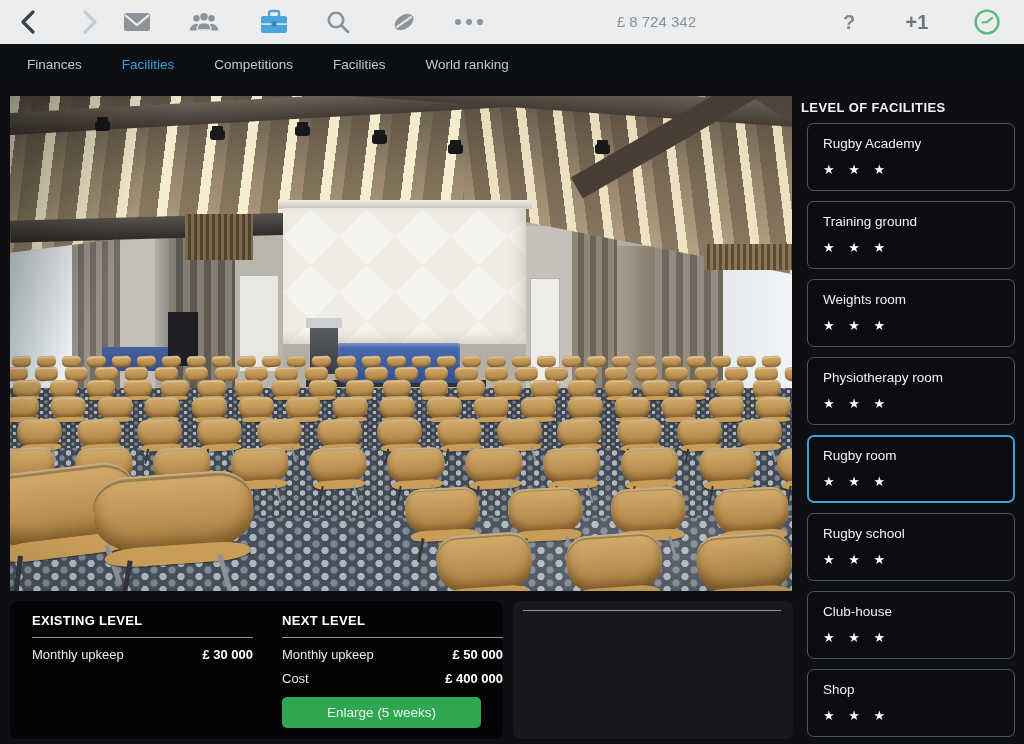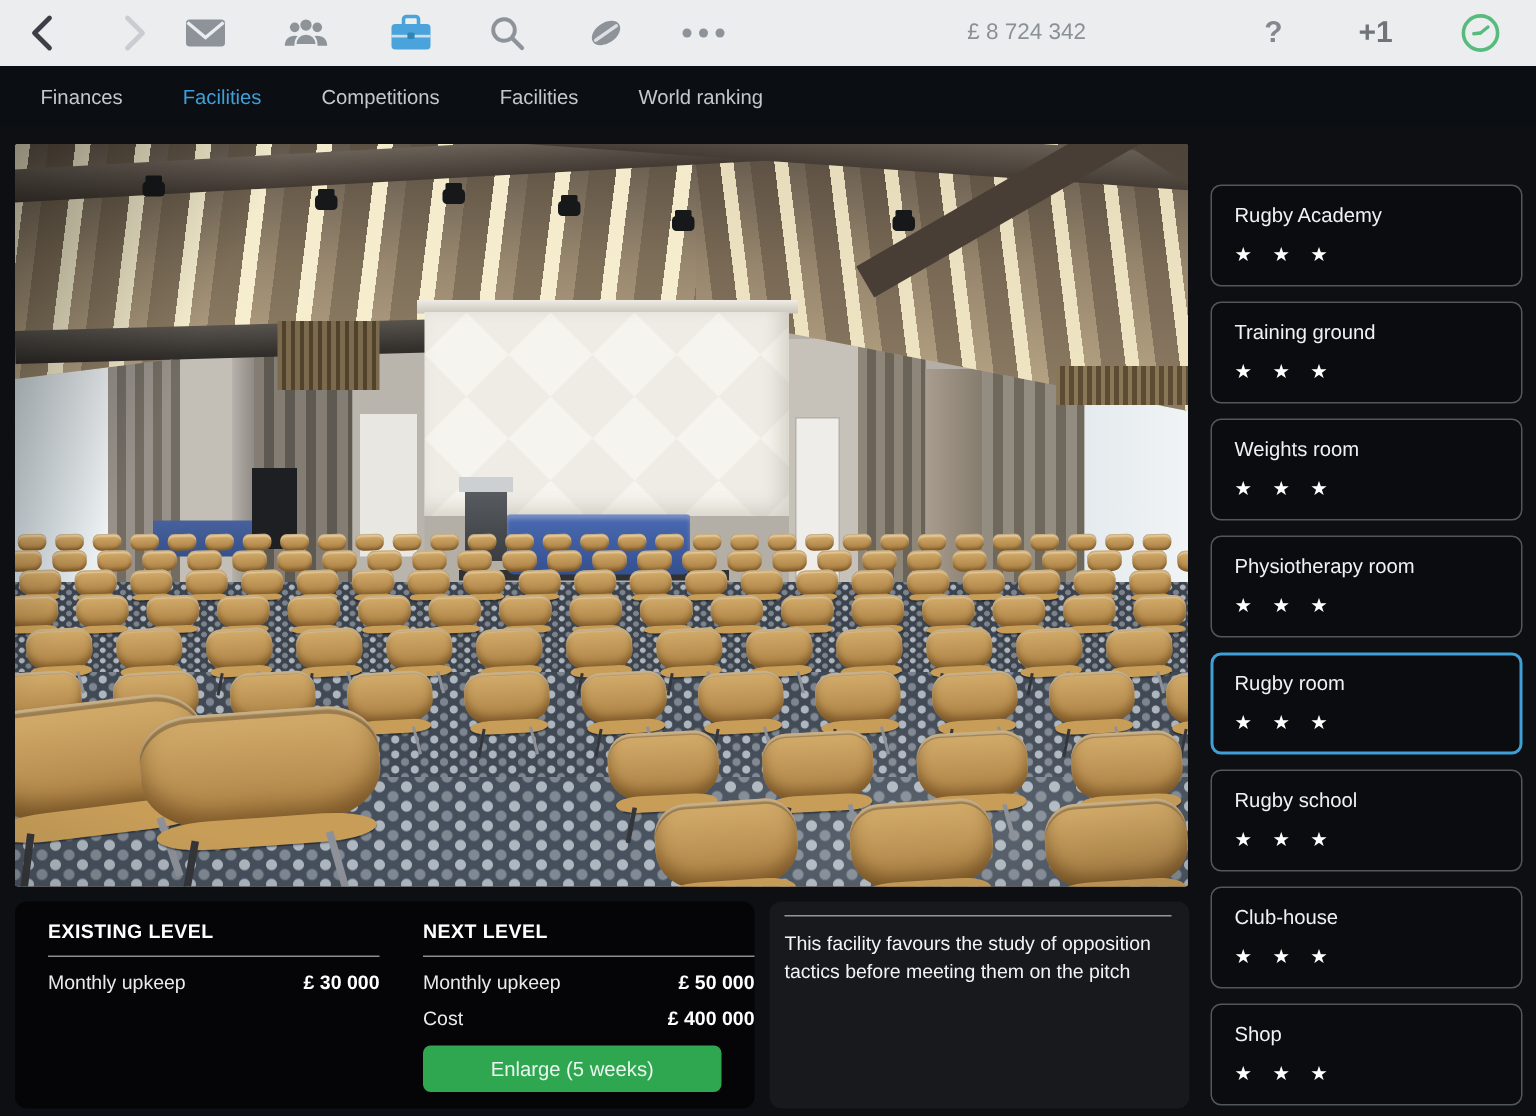--- a/index.html
+++ b/index.html
@@ -5,21 +5,21 @@
   * { margin:0; padding:0; box-sizing:border-box; }
   html,body { width:1024px; height:744px; }
   body { font-family:"Liberation Sans", sans-serif; background:#0d0f13; overflow:hidden; }
   .app { position:relative; width:1024px; height:744px; background:#0d0f13; }
 
   
   .toolbar { position:absolute; left:0; top:0; width:1024px; height:44px; background:#ebedef; }
   .tbicon { position:absolute; top:50%; transform:translateY(-50%); width:32px; height:32px;
             display:flex; align-items:center; justify-content:center; cursor:pointer; }
   .tb-balance, .tb-date { position:absolute; top:0; line-height:44px; color:#8b9097; font-size:15px; }
-  .tb-balance { left:612px; width:112px; text-align:right; }
+  .tb-balance { left:584px; width:112px; text-align:right; }
   .tb-date { left:712px; width:92px; text-align:center; }
   .tb-help { position:absolute; left:836px; top:0; width:26px; line-height:44px; text-align:center;
              font-size:20px; font-weight:bold; color:#84888e; cursor:pointer; }
   .tb-plus { position:absolute; left:898px; top:0; width:38px; line-height:44px; text-align:center;
              font-size:20px; font-weight:600; color:#6f747a; cursor:pointer; }
 
   
   .navbar { position:absolute; left:0; top:44px; width:1024px; height:40px; background:#0b0e13;
             display:flex; align-items:center; gap:40px; padding-left:27px; }
   .tab { font-size:13.5px; color:#c3c8ce; cursor:pointer; white-space:nowrap; }
@@ -771,20 +771,21 @@
     <div class="vignette"></div>
   <div style="position: absolute; left: 85px; top: 25px; width: 15px; height: 10px; background: rgb(23, 24, 26); border-radius: 3px; z-index: 4; box-shadow: rgb(23, 24, 26) 0px -6px 0px -2px;"></div>
       <div style="position: absolute; left: 200px; top: 34px; width: 15px; height: 10px; background: rgb(23, 24, 26); border-radius: 3px; z-index: 4; box-shadow: rgb(23, 24, 26) 0px -6px 0px -2px;"></div>
       <div style="position: absolute; left: 285px; top: 30px; width: 15px; height: 10px; background: rgb(23, 24, 26); border-radius: 3px; z-index: 4; box-shadow: rgb(23, 24, 26) 0px -6px 0px -2px;"></div>
       <div style="position: absolute; left: 362px; top: 38px; width: 15px; height: 10px; background: rgb(23, 24, 26); border-radius: 3px; z-index: 4; box-shadow: rgb(23, 24, 26) 0px -6px 0px -2px;"></div>
       <div style="position: absolute; left: 438px; top: 48px; width: 15px; height: 10px; background: rgb(23, 24, 26); border-radius: 3px; z-index: 4; box-shadow: rgb(23, 24, 26) 0px -6px 0px -2px;"></div>
       <div style="position: absolute; left: 585px; top: 48px; width: 15px; height: 10px; background: rgb(23, 24, 26); border-radius: 3px; z-index: 4; box-shadow: rgb(23, 24, 26) 0px -6px 0px -2px;"></div>
     </section>
 
   <aside class="sidebar">
+    <h2 class="sidebar-title">LEVEL OF FACILITIES</h2>
     <div class="facility-list" id="facility-list">
         <div class="facility-card">
           <div class="facility-name">Rugby Academy</div>
           <div class="facility-stars">★ ★ ★</div>
         </div>
         <div class="facility-card">
           <div class="facility-name">Training ground</div>
           <div class="facility-stars">★ ★ ★</div>
         </div>
         <div class="facility-card">
@@ -837,16 +838,15 @@
             <span class="llabel">Cost</span>
             <span class="lvalue">£ 400 000</span>
           </div>
         </div>
       <button class="enlarge-btn">Enlarge (5 weeks)</button>
     </div>
   </section>
 
   <section class="description-panel">
     <hr class="panel-rule">
-    <div class="description-text">This facility favours the study of opposition tactics before meeting them on the pitch</div>
   </section>
 
 </div>
 
 </body></html>

